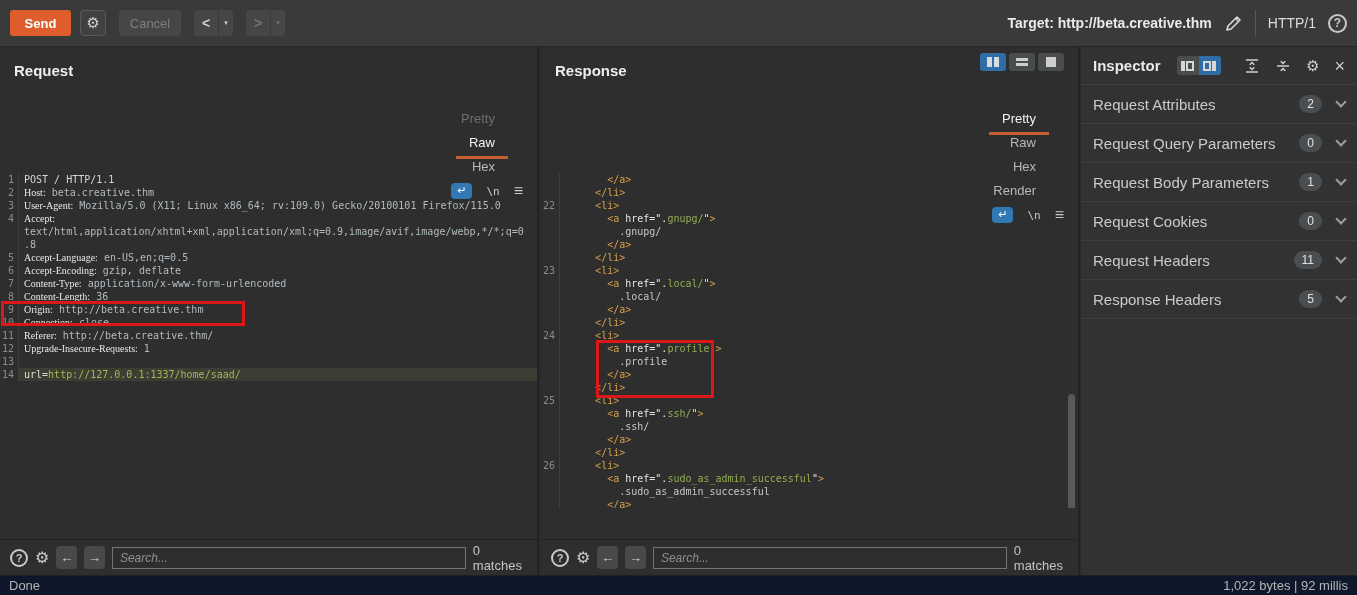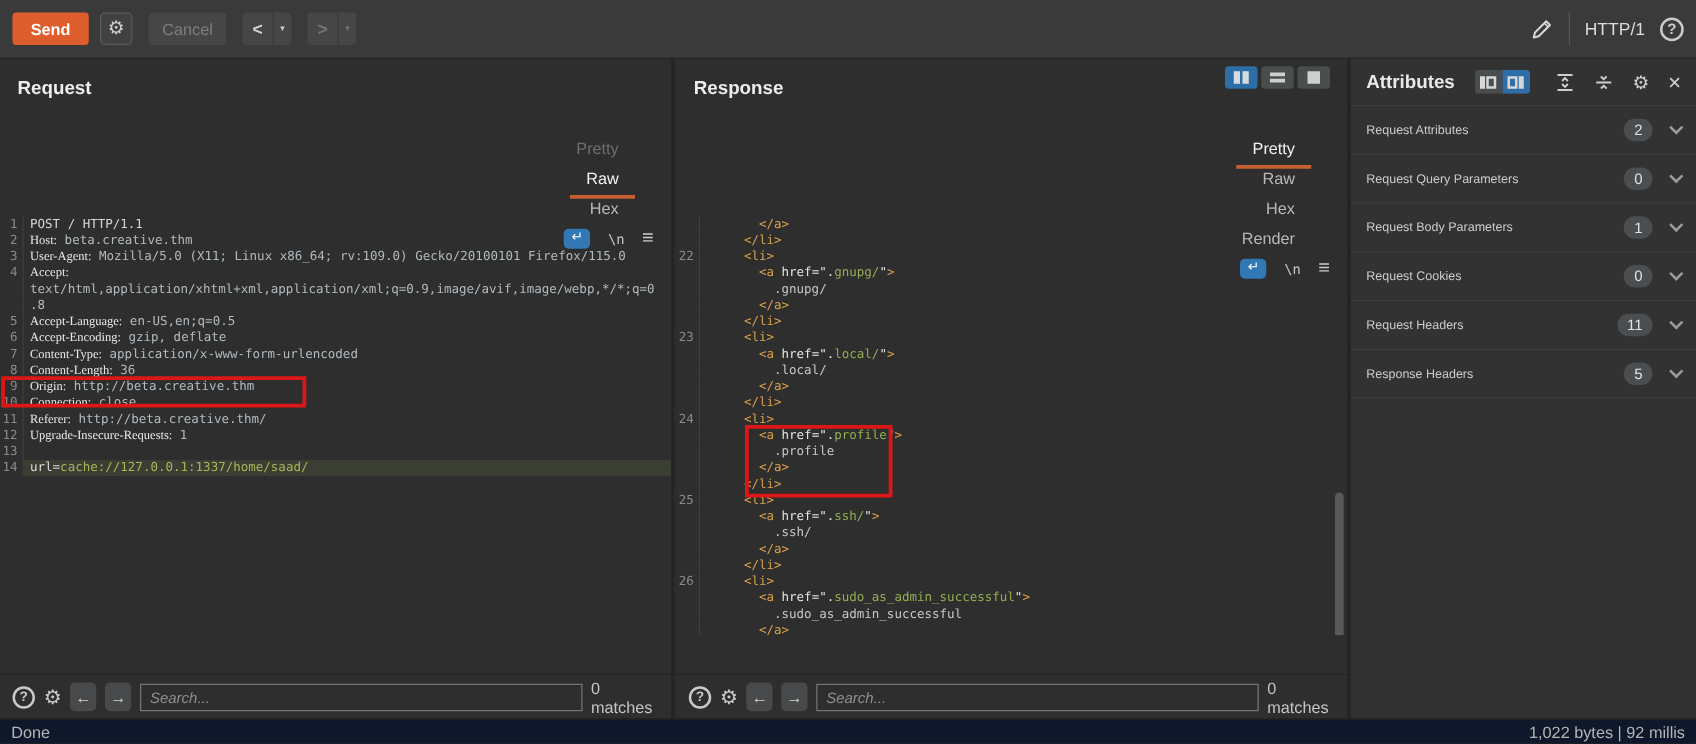--- a/index.html
+++ b/index.html
@@ -87,21 +87,21 @@
   .insp-toggle { display:flex; margin-left:16px; border-radius:3px; overflow:hidden; }
   .itb { width:22px; height:19px; background:#4a4d4e; display:flex; align-items:center; justify-content:center; gap:1px; }
   .itb.active { background:#2e6da5; }
   .itb .bar { width:4px; height:10px; background:#d7d7d7; }
   .itb .sqo { width:8px; height:10px; border:2px solid #d7d7d7; }
   .insp-icons { margin-left:auto; display:flex; align-items:center; gap:15px; }
   .insp-icons svg { display:block; }
   .insp-gear { font-size:15px; color:#cfcfcf; }
   .insp-close { font-size:18px; color:#cfcfcf; line-height:14px; }
   .insp-row { height:39px; display:flex; align-items:center; padding:0 12px; border-bottom:1px solid #3e3e3e; }
-  .insp-label { font-size:10px; color:#cbcbcb; }
+  .insp-label { font-size:15px; color:#cbcbcb; }
   .badge { margin-left:auto; min-width:20px; padding:0 8px; height:18px; border-radius:9px;
            background:#4b4e50; color:#e3e3e3; font-size:12px; line-height:18px; text-align:center; }
   .chevron { width:8px; height:8px; border-left:2px solid #9d9d9d; border-bottom:2px solid #9d9d9d;
              transform:rotate(-45deg); margin-left:15px; margin-top:-4px; flex:none; }
 
   
   .statusbar { position:absolute; left:0; right:0; bottom:0; height:20px; background:#0f172a;
                border-top:1px solid #202020; display:flex; align-items:center; padding:0 9px;
                color:#b5b5b5; font-size:13px; }
   .status-right { margin-left:auto; }
@@ -120,20 +120,21 @@
   <button class="btn-cancel">Cancel</button>
   <div class="nav-group">
     <div class="nav-main">&lt;</div>
     <div class="nav-drop">▾</div>
   </div>
   <div class="nav-group disabled">
     <div class="nav-main">&gt;</div>
     <div class="nav-drop">▾</div>
   </div>
   <div class="toolbar-right">
+    <span class="target-text"><span>Target:</span> <span>http://beta.creative.thm</span></span>
     <span class="pencil-icon">
       <svg width="19" height="19" viewBox="0 0 19 19">
           <path d="M3 16l1-4 9-9 3 3-9 9-4 1z" fill="none" stroke="#d8d8d8" stroke-width="1.6" stroke-linejoin="round"></path>
           <path d="M11.5 4.5l3 3" stroke="#d8d8d8" stroke-width="1.3"></path>
         </svg>
     </span>
     <div class="tb-divider"></div>
     <span class="http-ver">HTTP/1</span>
     <div class="help-circle">?</div>
   </div>
@@ -207,21 +208,21 @@
       <div class="crow">
         <span class="ln">12</span>
         <span class="code"><span class="tk-hn">Upgrade-Insecure-Requests:</span><span class="tk-hv"> 1</span></span>
       </div>
       <div class="crow">
         <span class="ln">13</span>
         <span class="code"></span>
       </div>
       <div class="crow">
         <span class="ln">14</span>
-        <span class="code hl"><span class="tk-pn">url</span><span class="tk-pl">=</span><span class="tk-pv">cache://127.0.0.1:1337/home/saad/</span></span>
+        <span class="code hl"><span class="tk-pn">url</span><span class="tk-pl">=</span><span class="tk-pv">http://127.0.0.1:1337/home/saad/</span></span>
       </div>
     </div>
   <div class="searchbar">
     <div class="sb-help">?</div>
     <div class="sb-gear">⚙</div>
     <button class="sb-btn">←</button>
     <button class="sb-btn">→</button>
     <input class="search-input" placeholder="Search..." style="">
     <span class="matches">0 matches</span>
   </div>
@@ -391,21 +392,21 @@
     <div class="sb-gear">⚙</div>
     <button class="sb-btn">←</button>
     <button class="sb-btn">→</button>
     <input class="search-input" placeholder="Search..." style="">
     <span class="matches">0 matches</span>
   </div>
 </section>
 
 <aside class="inspector">
   <div class="insp-head">
-    <span class="insp-title">Attributes</span>
+    <span class="insp-title">Inspector</span>
     <div class="insp-toggle">
       <div class="itb">
           <div class="bar"></div>
           <div class="sqo"></div>
         </div>
       <div class="itb active">
           <div class="sqo"></div>
           <div class="bar"></div>
         </div>
     </div>

